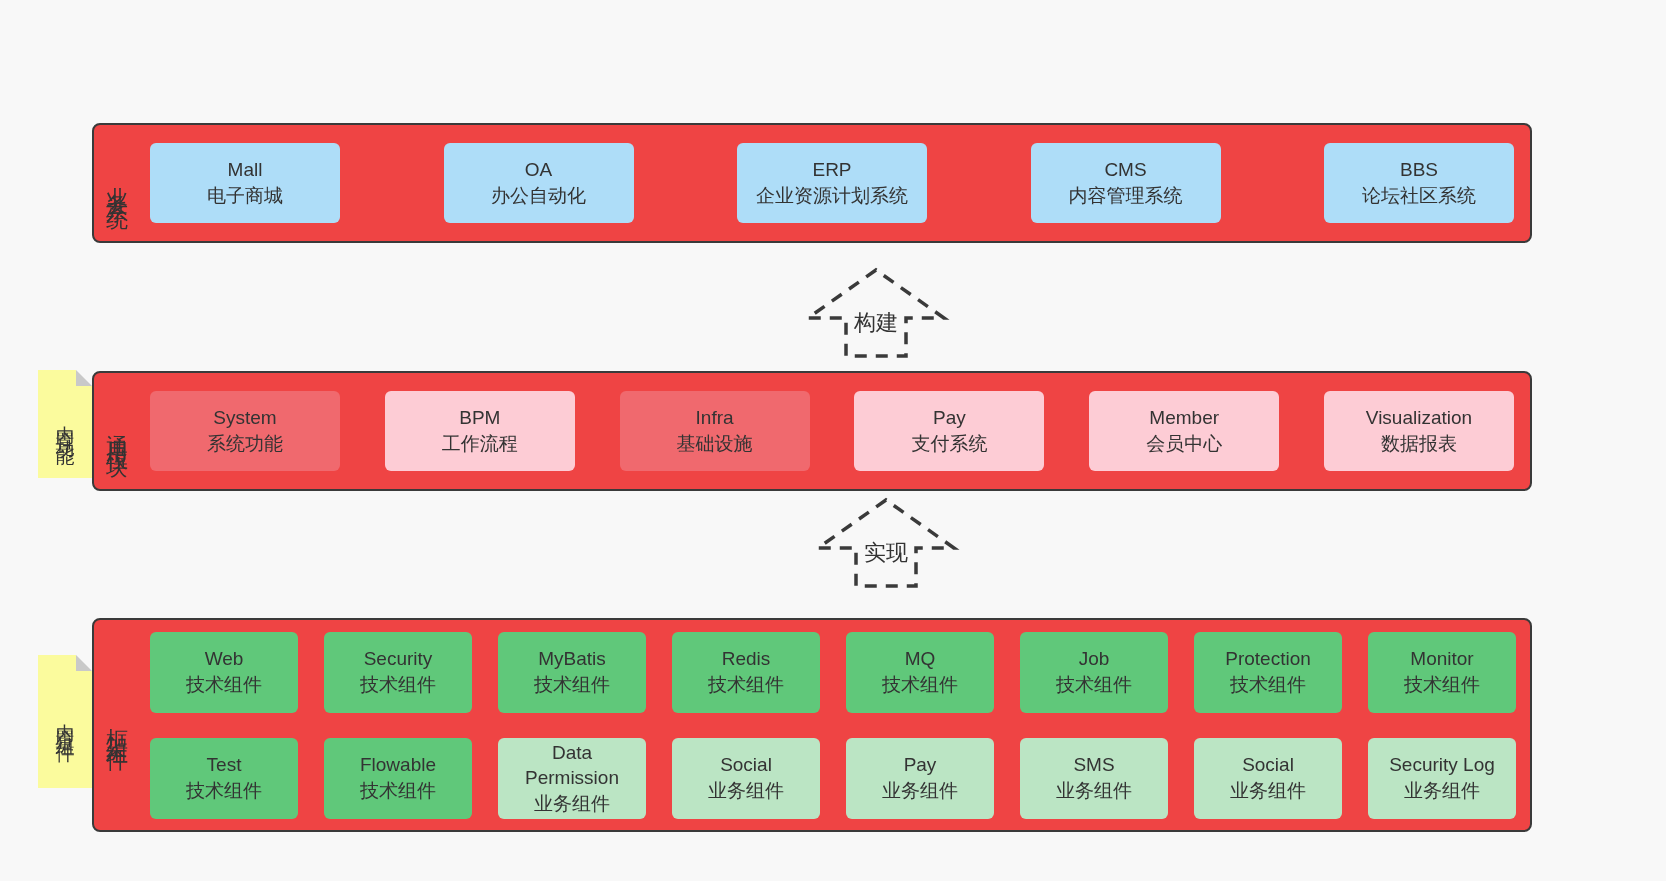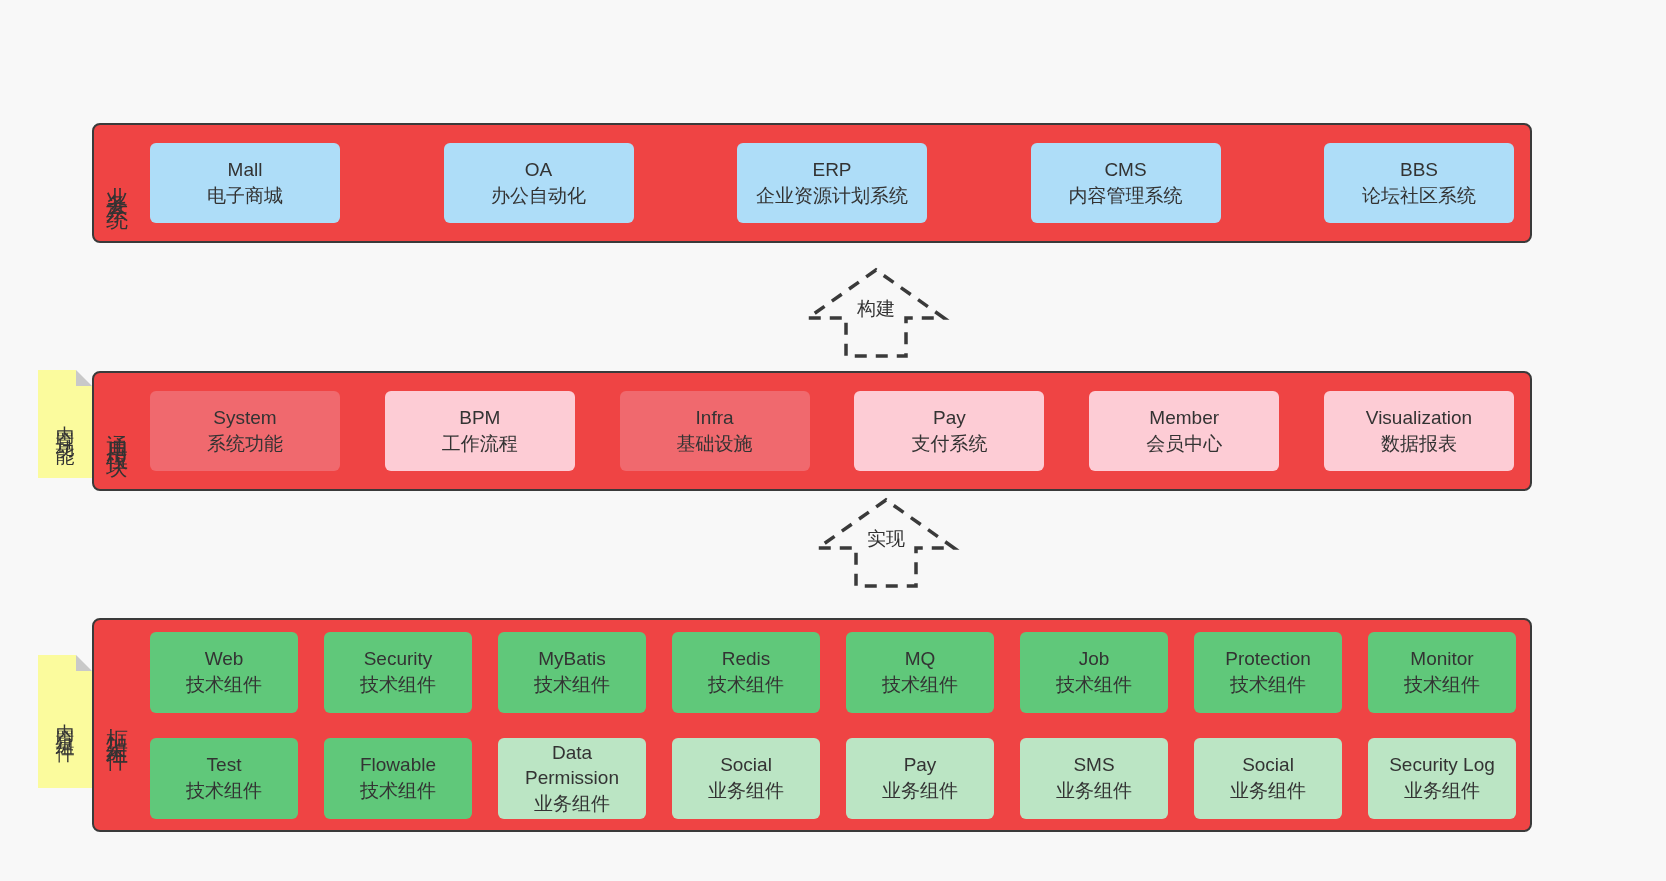--- a/index.html
+++ b/index.html
@@ -54,22 +54,22 @@
     border-style:solid;border-width:0 16px 16px 0;
     border-color:#f8f8f8 #f8f8f8 #c9c9c9 #c9c9c9;
   }
   #sticky-modules{left:38px;top:370px;width:54px;height:108px;}
   #sticky-components{left:38px;top:655px;width:54px;height:133px;}
   .arrow{position:absolute;width:160px;height:96px;z-index:0;}
   #arrow-build{left:796px;top:264px;}
   #arrow-implement{left:806px;top:494px;}
   .arrow svg{display:block;width:100%;height:100%;}
   .arrow-label{
-    position:absolute;left:50%;top:32px;transform:translateX(-50%);
-    background:#f8f8f8;padding:0 3px;font-size:19px;white-space:nowrap;
+    position:absolute;left:50%;top:44px;transform:translateX(-50%);
+    background:#f8f8f8;padding:0 3px;font-size:22px;white-space:nowrap;
   }
 </style>
 </head>
 <body>
 
 <div class="sticky" id="sticky-modules">
   <span class="vtext">内置功能</span>
 </div>
 <div class="sticky" id="sticky-components">
   <span class="vtext">内置组件</span>

